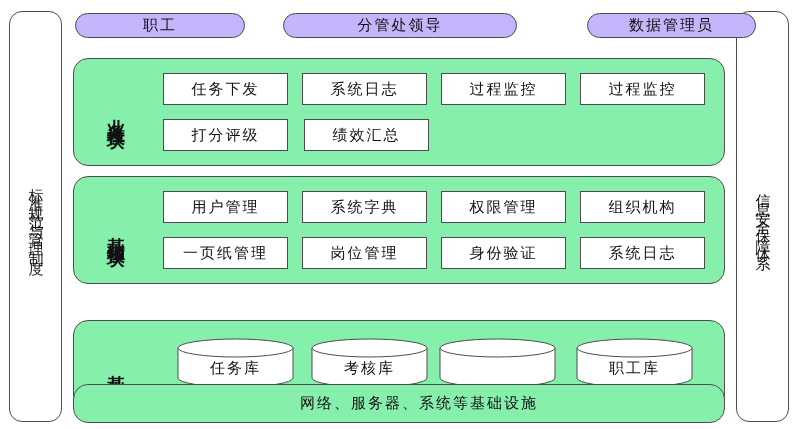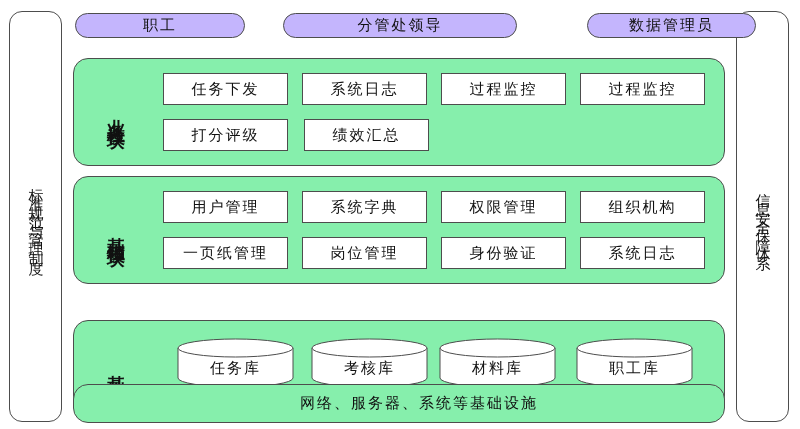--- a/index.html
+++ b/index.html
@@ -120,21 +120,20 @@
         <ellipse cx="58.5" cy="10" rx="57.5" ry="9" fill="#ffffff" stroke="#4d4d4d" stroke-width="1"></ellipse>
       </svg>
       <div class="cyl-label">考核库</div>
     </div>
 
     <div class="cyl" style="left:365px;">
       <svg width="117" height="50" viewBox="0 0 117 50">
         <path d="M1 10 v30 a57.5 9 0 0 0 115 0 v-30" fill="#ffffff" stroke="#4d4d4d" stroke-width="1"></path>
         <ellipse cx="58.5" cy="10" rx="57.5" ry="9" fill="#ffffff" stroke="#4d4d4d" stroke-width="1"></ellipse>
       </svg>
-      <div class="cyl-label">材料库</div>
     </div>
 
     <div class="cyl" style="left:502px;">
       <svg width="117" height="50" viewBox="0 0 117 50">
         <path d="M1 10 v30 a57.5 9 0 0 0 115 0 v-30" fill="#ffffff" stroke="#4d4d4d" stroke-width="1"></path>
         <ellipse cx="58.5" cy="10" rx="57.5" ry="9" fill="#ffffff" stroke="#4d4d4d" stroke-width="1"></ellipse>
       </svg>
       <div class="cyl-label">职工库</div>
     </div>
   </div>

